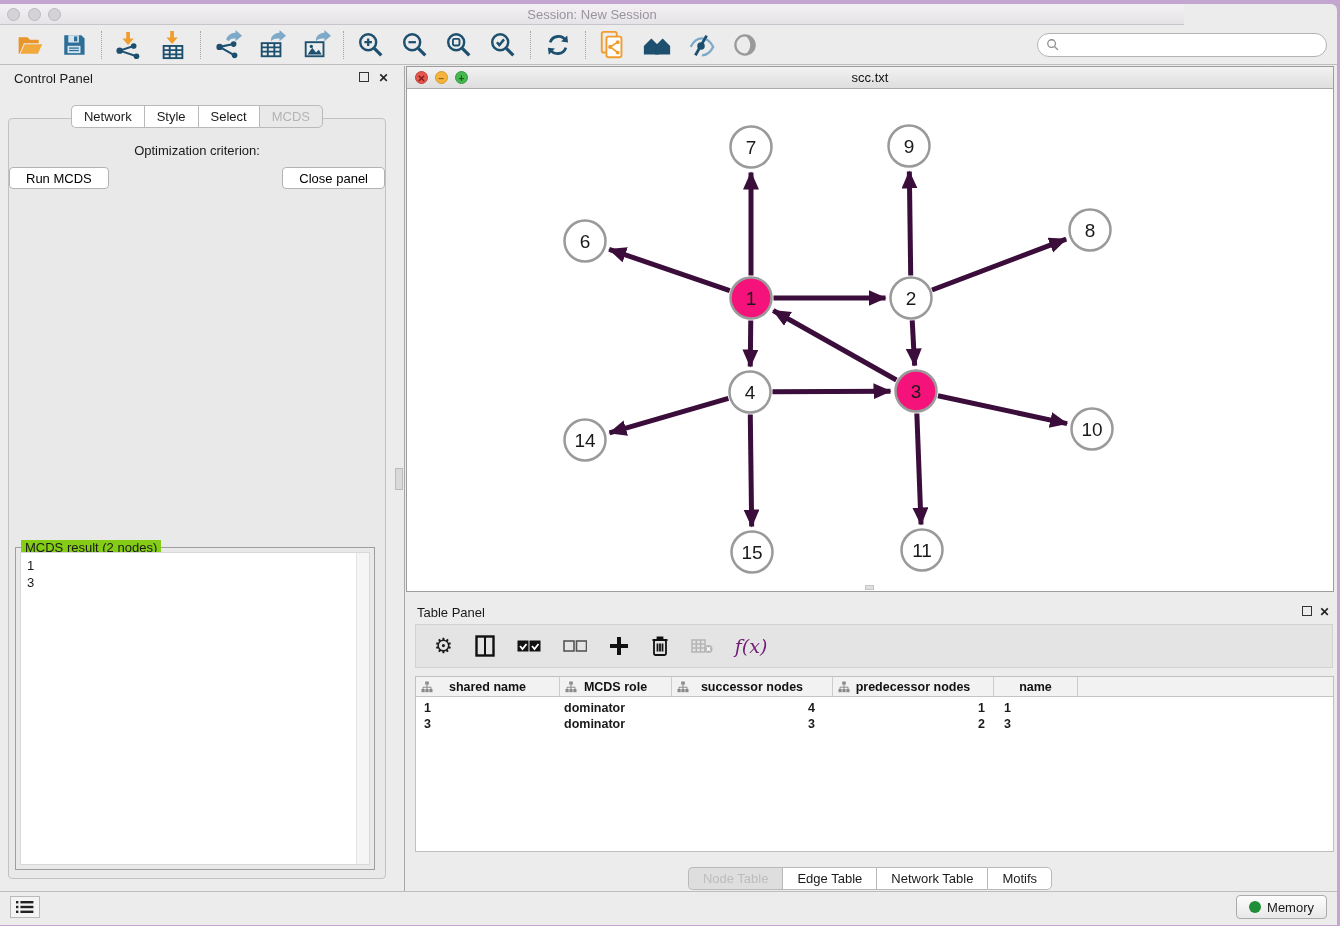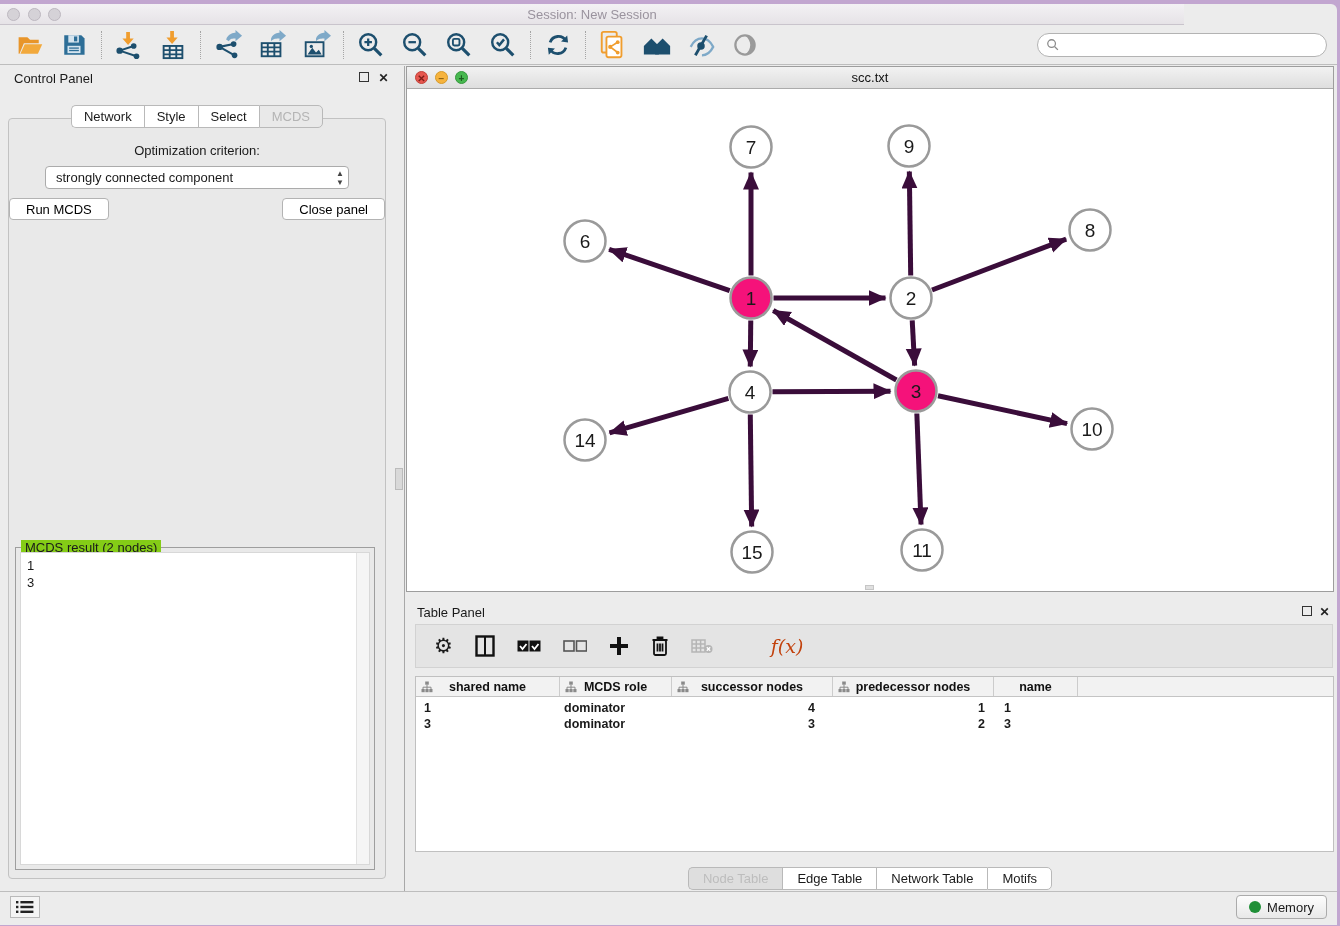--- a/index.html
+++ b/index.html
@@ -91,21 +91,21 @@
   
   .hdiv { position:absolute; left:406px; top:592px; width:931px; height:8px; background:#ececec; }
   
   .tpanel { position:absolute; left:406px; top:600px; width:928px; height:291px; background:#ececec; }
   .tpanel .panel-head .ph-title { left:11px; }
   .ttoolbar { position:absolute; left:9px; right:1px; top:24px; height:44px;
     background:#e4e4e4; border:1px solid #d2d2d2; display:flex; align-items:center;
     padding-left:18px; gap:22px; }
   .tt-icon { display:flex; align-items:center; justify-content:center; height:26px; }
   .gear-glyph { font-family:"DejaVu Sans",sans-serif; font-size:21px; color:#1c1c1c; }
-  .fx-glyph { font-family:"DejaVu Serif",serif; font-style:italic; font-size:19px; color:#c2410c;margin-left:36px; }
+  .fx-glyph { font-family:"DejaVu Serif",serif; font-style:italic; font-size:19px; color:#701a75; }
   .ttable { position:absolute; left:9px; top:76px; width:919px; height:176px;
     background:#fff; border:1px solid #c0c0c0;font-weight:bold; }
   .thead { display:flex; height:20px; border-bottom:1px solid #c4c4c4; background:#f2f2f2; }
   .th { position:relative; border-right:1px solid #cccccc; display:flex; align-items:center;
     justify-content:center; font-size:12.5px; color:#111; }
   .th svg { position:absolute; left:5px; top:4px; }
   .trow { display:flex; height:16px; font-size:12.5px; align-items:center; }
   .td { overflow:hidden; white-space:nowrap; }
   .tab-strip { position:absolute; left:0; right:0; top:260px; display:flex; justify-content:center; }
   .tab-strip .seg { padding:3px 14px; }
@@ -283,24 +283,20 @@
     <span class="wbtn" style="left:377px; font-weight:bold;">✕</span>
   </div>
   <div class="tabs-row">
     <span class="seg">Network</span>
     <span class="seg">Style</span>
     <span class="seg">Select</span>
     <span class="seg sel">MCDS</span>
   </div>
   <div class="cbody">
     <div class="opt-label">Optimization criterion:</div>
-    <div class="dropdown">
-      <span>strongly connected component</span>
-      <span class="dd-arrows">▲<br>▼</span>
-    </div>
     <div class="btn-row">
       <button class="pbtn">Run MCDS</button>
       <button class="pbtn">Close panel</button>
     </div>
     <div class="result-box">
       <span class="result-label">MCDS result (2 nodes)</span>
       <div class="result-inner">
         <div>1</div>
         <div>3</div>
         <div class="result-scroll"></div>

